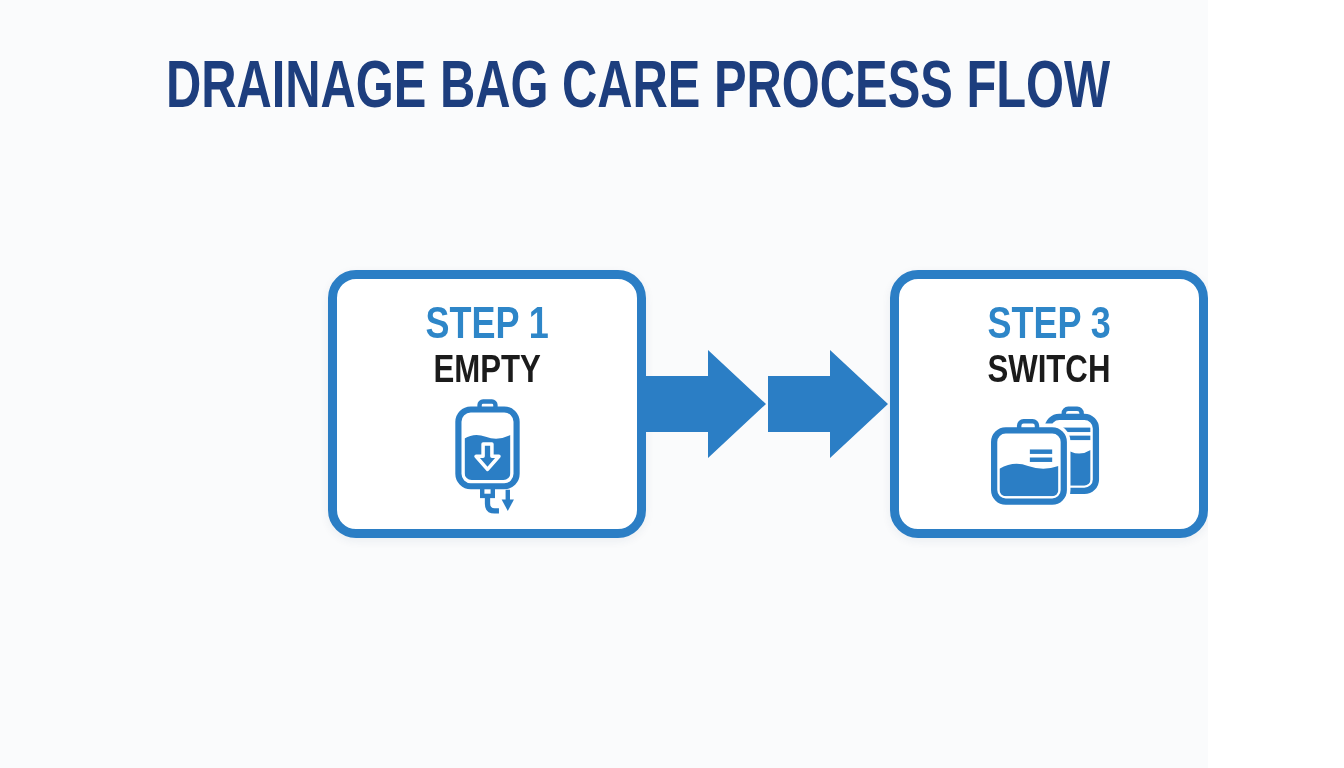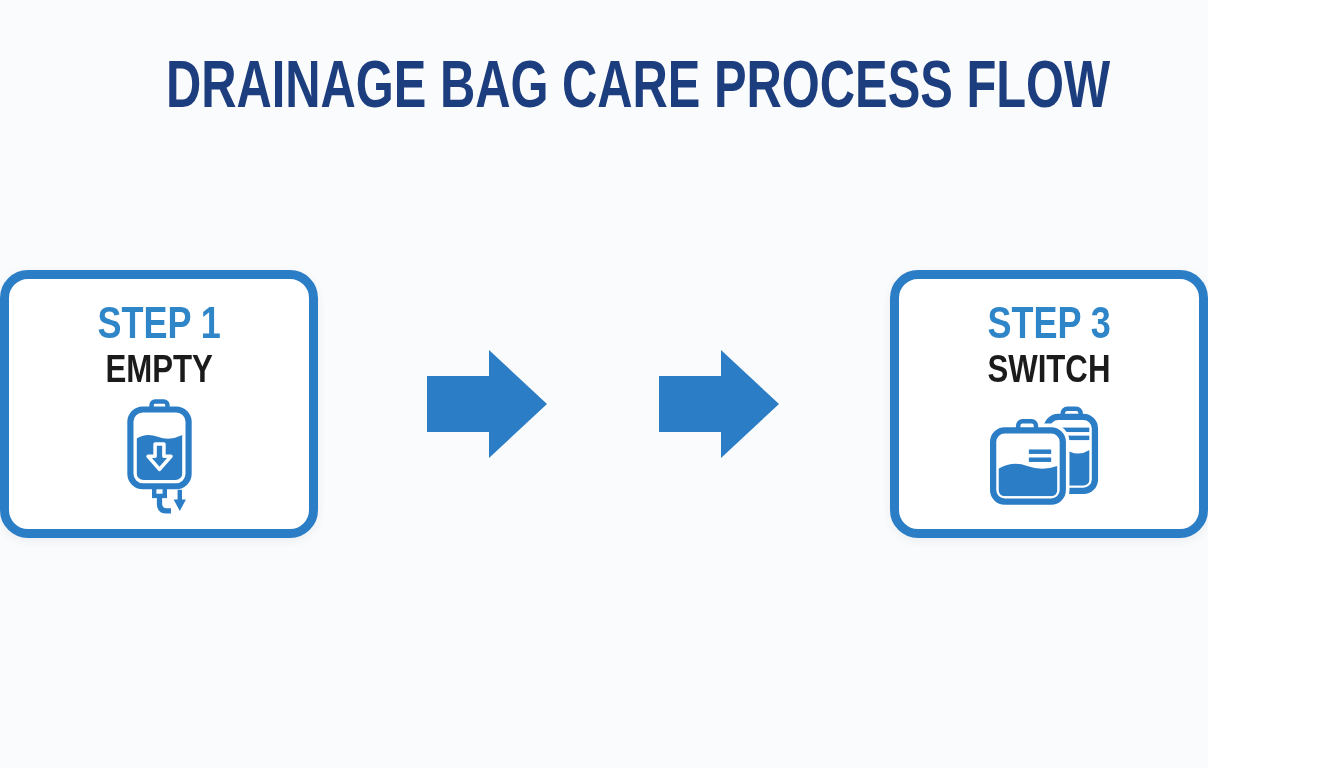--- a/index.html
+++ b/index.html
@@ -19,21 +19,21 @@
     font-size:66px;
     font-weight:700;
     color:#1d3e7e;
     letter-spacing:0px;
     white-space:nowrap;
     transform:scaleX(.74);
     transform-origin:center;
   }
   .flow-row{
     position:absolute;top:270px;left:0;width:100%;
-    display:flex;justify-content:space-between;align-items:center;
+    display:flex;justify-content:flex-end;align-items:center;
   }
   .step-box{
     width:318px;height:268px;
     box-sizing:border-box;
     background:#ffffff;
     border:9px solid #2b7ec5;
     border-radius:28px;
     display:flex;flex-direction:column;align-items:center;
     padding-top:20px;
     box-shadow:0 3px 10px rgba(30,60,100,.07);

